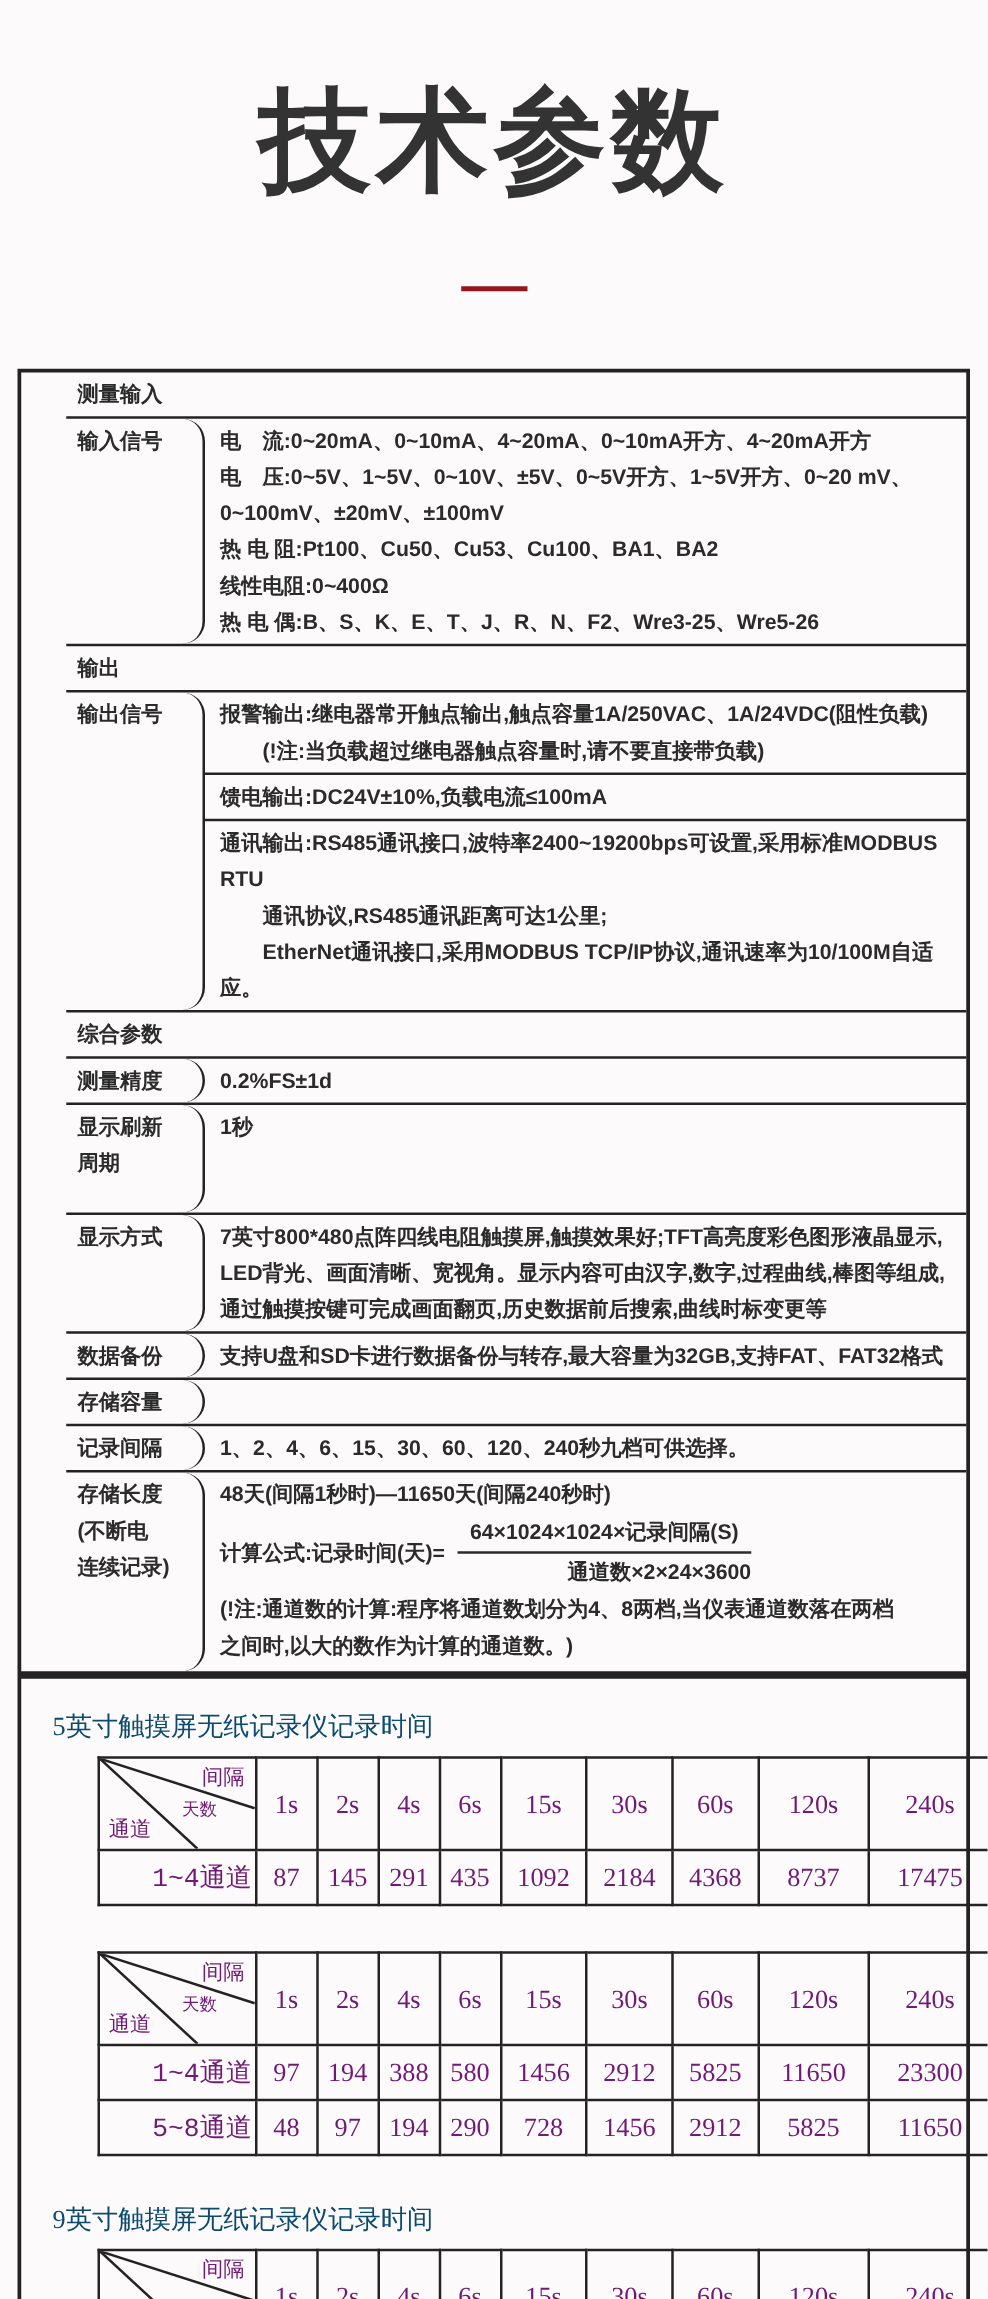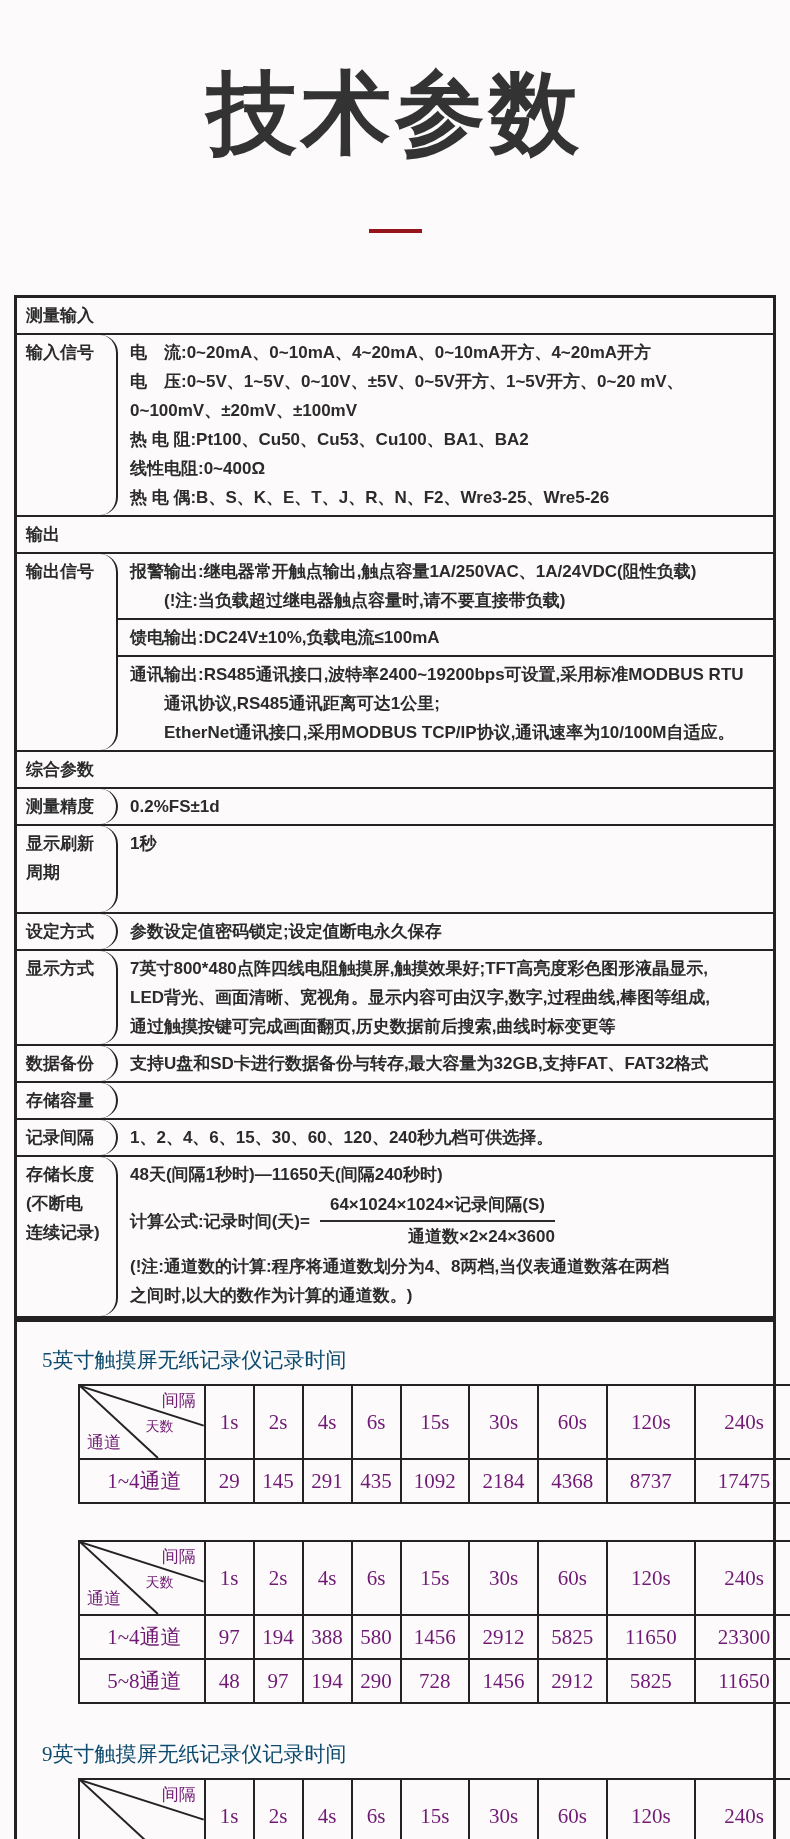--- a/index.html
+++ b/index.html
@@ -9,23 +9,23 @@
   }
   .page-title{
     margin:64px 0 0;text-align:center;font-size:90px;font-weight:900;
     letter-spacing:4px;color:#333;line-height:1.1;
   }
   .title-dash{width:53px;height:4px;margin:66px auto 0;background:#96151a;}
 
   
   .spec-wrap{margin:62px 14px 0;}
   .tbl{border:3px solid #232323;font-size:17px;line-height:29px;font-weight:600;background:#fcfafa;}
-  .trow{display:flex;border-top:2px solid #232323;}
+  .trow{display:flex;border-top:2px solid #232323;margin-left:36px;}
   .trow:first-child{border-top:none;}
-  .cell-label{flex:0 0 88px;padding:3px 2px 3px 9px;border-right:2px solid #232323;white-space:pre-line;border-radius:18px;}
+  .cell-label{flex:0 0 88px;padding:3px 12px 3px 9px;border-right:2px solid #232323;white-space:pre-line;border-radius:18px;}
   .cell-value{flex:1;padding:3px 8px 3px 12px;white-space:pre-line;}
   .section-cell{flex:1;padding:3px 9px;}
   .subwrap{flex:1;display:flex;flex-direction:column;padding:0;}
   .sub{padding:3px 8px 3px 12px;white-space:pre-line;}
   .sub + .sub{border-top:2px solid #232323;}
   .row-refresh{min-height:86px;}
   .len-value{flex:1;padding:3px 24px 6px 12px;}
   .len-line1{white-space:pre-line;}
   .formula-line{display:flex;align-items:center;margin:3px 0 2px;}
   .frac{text-align:right;line-height:26px;margin-left:10px;}
@@ -38,21 +38,21 @@
   .rec-group{font-family:"Liberation Serif","DejaVu Serif",serif;}
   .rec-group + .rec-group{margin-top:36px;}
   .rec-title{font-size:21px;font-weight:400;margin:0 0 10px 4px;color:#0c4a6e;}
   table.rec{width:100%;border-collapse:collapse;table-layout:fixed;font-size:21px;color:#701a75;margin-left:40px;}
   table.rec td{border:2px solid #232323;text-align:center;padding:7px 2px;}
   table.rec td.corner{position:relative;height:72px;padding:0;}
   .corner svg{position:absolute;left:0;top:0;width:100%;height:100%;}
   .corner .lbl-interval{position:absolute;top:3px;right:8px;font-size:17px;}
   .corner .lbl-days{position:absolute;top:44%;left:53%;font-size:14px;}
   .corner .lbl-channel{position:absolute;bottom:4px;left:7px;font-size:17px;}
-  table.rec td.rowlabel{text-align:center;padding-left:7px;}
+  table.rec td.rowlabel{text-align:right;padding-left:7px;font-family:Liberation Mono, monospace;}
 </style>
 </head>
 <body>
 
 <h1 class="page-title">技术参数</h1>
 <div class="title-dash" style="background: rgb(150, 21, 26);"></div>
 
 <div class="spec-wrap">
   <div class="tbl">
     <div class="trow">
@@ -85,24 +85,20 @@
       <div class="section-cell">综合参数</div>
     </div>
     <div class="trow">
       <div class="cell-label">测量精度</div>
       <div class="cell-value">0.2%FS±1d</div>
     </div>
     <div class="trow row-refresh">
       <div class="cell-label">显示刷新
 周期</div>
       <div class="cell-value">1秒</div>
-    </div>
-    <div class="trow">
-      <div class="cell-label">设定方式</div>
-      <div class="cell-value">参数设定值密码锁定;设定值断电永久保存</div>
     </div>
     <div class="trow">
       <div class="cell-label">显示方式</div>
       <div class="cell-value">7英寸800*480点阵四线电阻触摸屏,触摸效果好;TFT高亮度彩色图形液晶显示,
 LED背光、画面清晰、宽视角。显示内容可由汉字,数字,过程曲线,棒图等组成,
 通过触摸按键可完成画面翻页,历史数据前后搜索,曲线时标变更等</div>
     </div>
     <div class="trow">
       <div class="cell-label">数据备份</div>
       <div class="cell-value">支持U盘和SD卡进行数据备份与转存,最大容量为32GB,支持FAT、FAT32格式</div>
@@ -167,21 +163,21 @@
         <td>4s</td>
         <td>6s</td>
         <td>15s</td>
         <td>30s</td>
         <td>60s</td>
         <td>120s</td>
         <td>240s</td>
       </tr>
       <tr>
         <td class="rowlabel">1~4通道</td>
-        <td>29</td>
+        <td>87</td>
         <td>145</td>
         <td>291</td>
         <td>435</td>
         <td>1092</td>
         <td>2184</td>
         <td>4368</td>
         <td>8737</td>
         <td>17475</td>
       </tr>
     </tbody>

